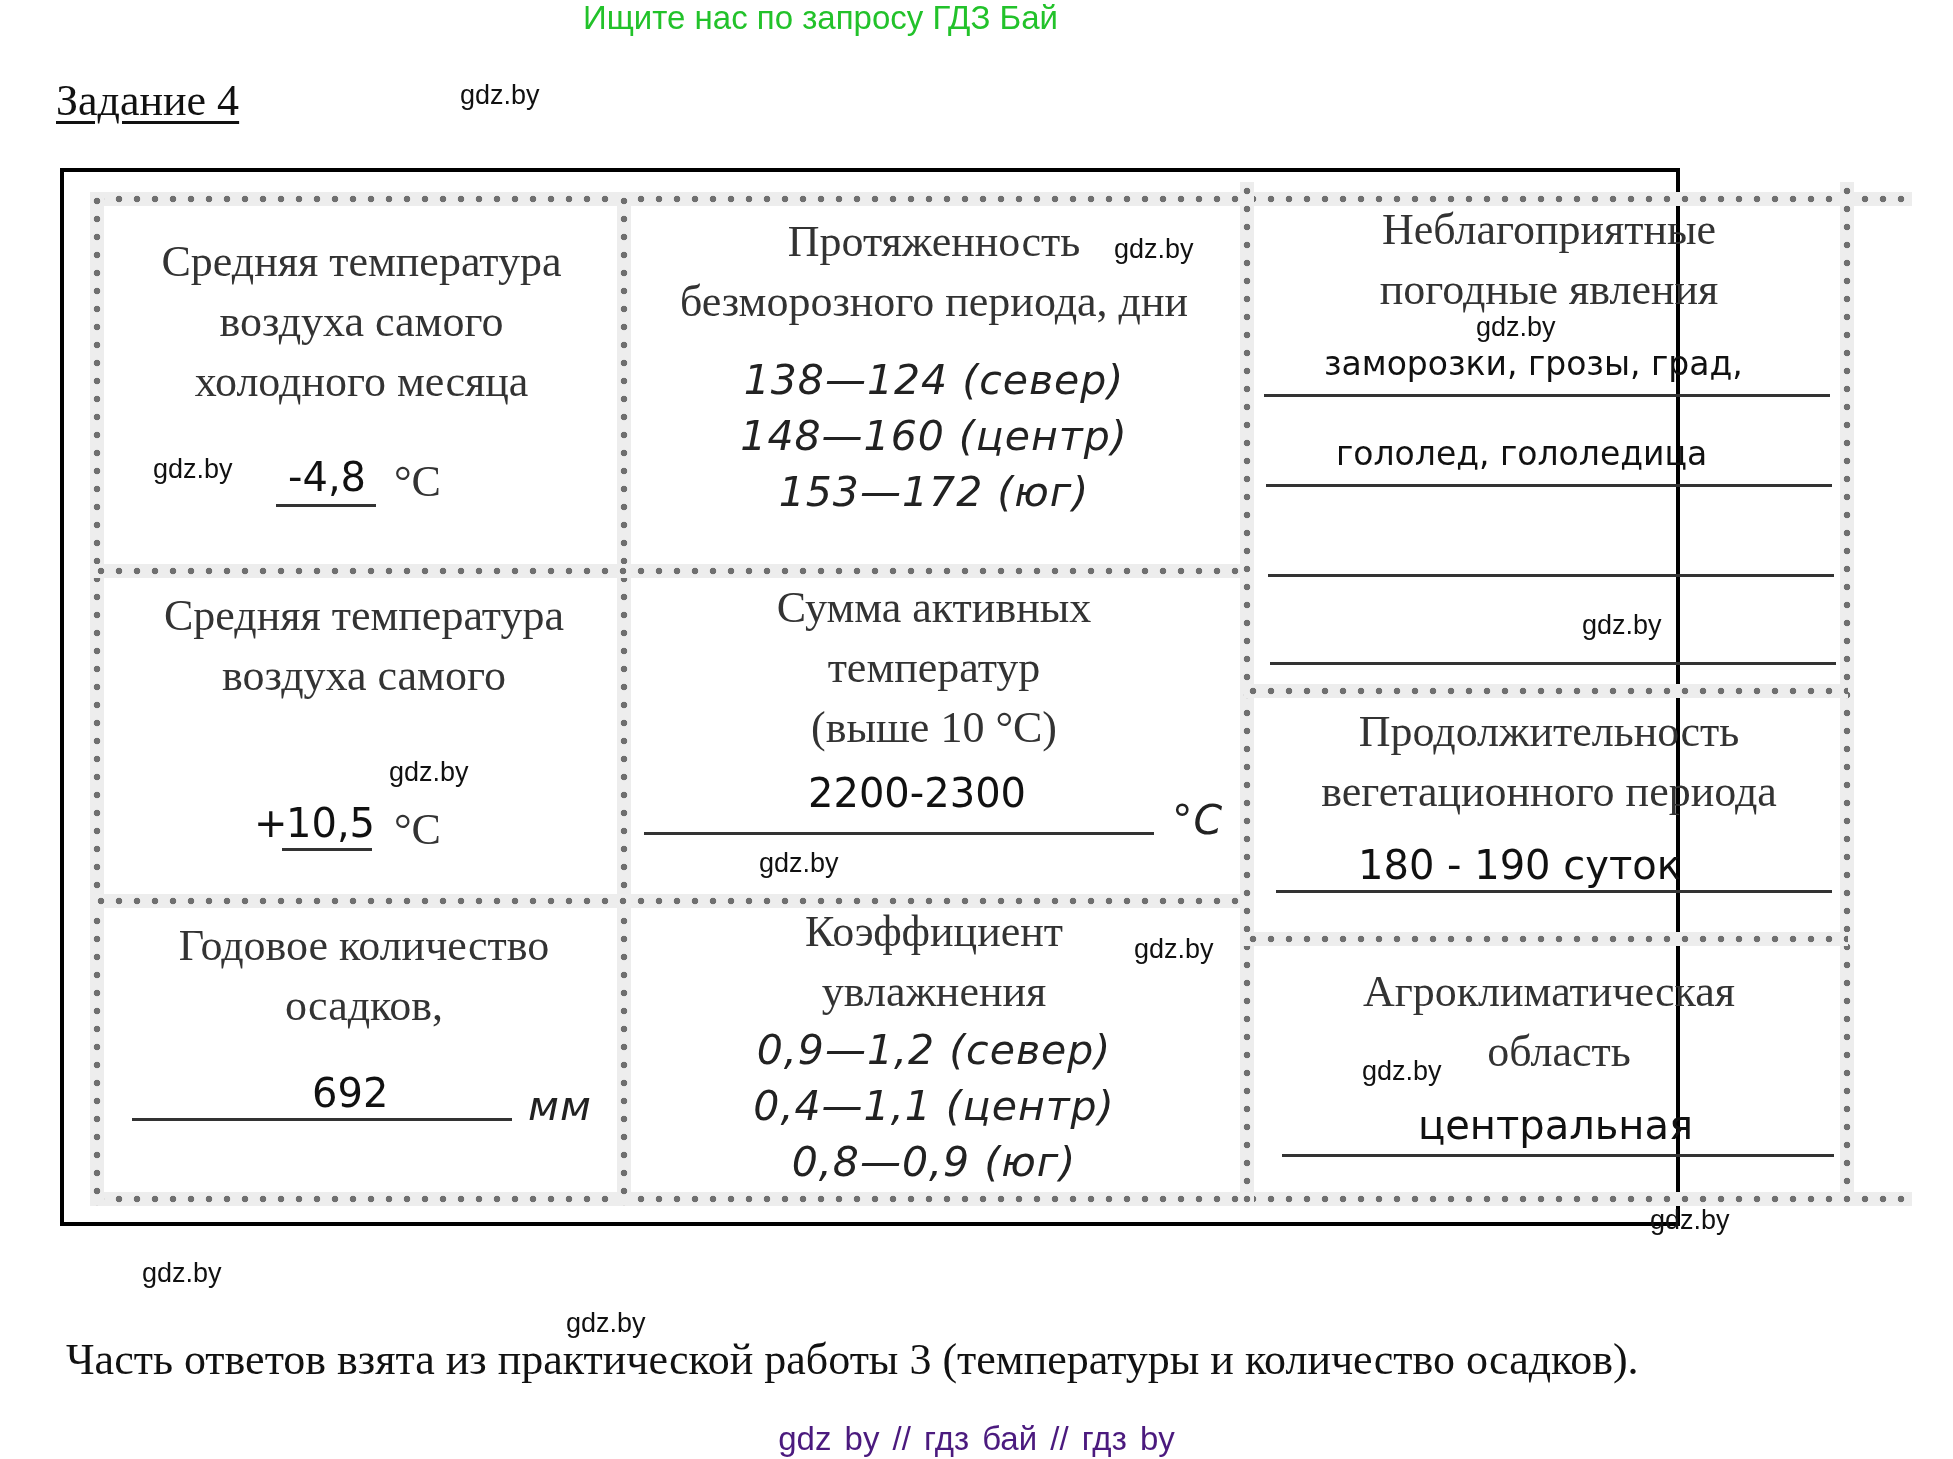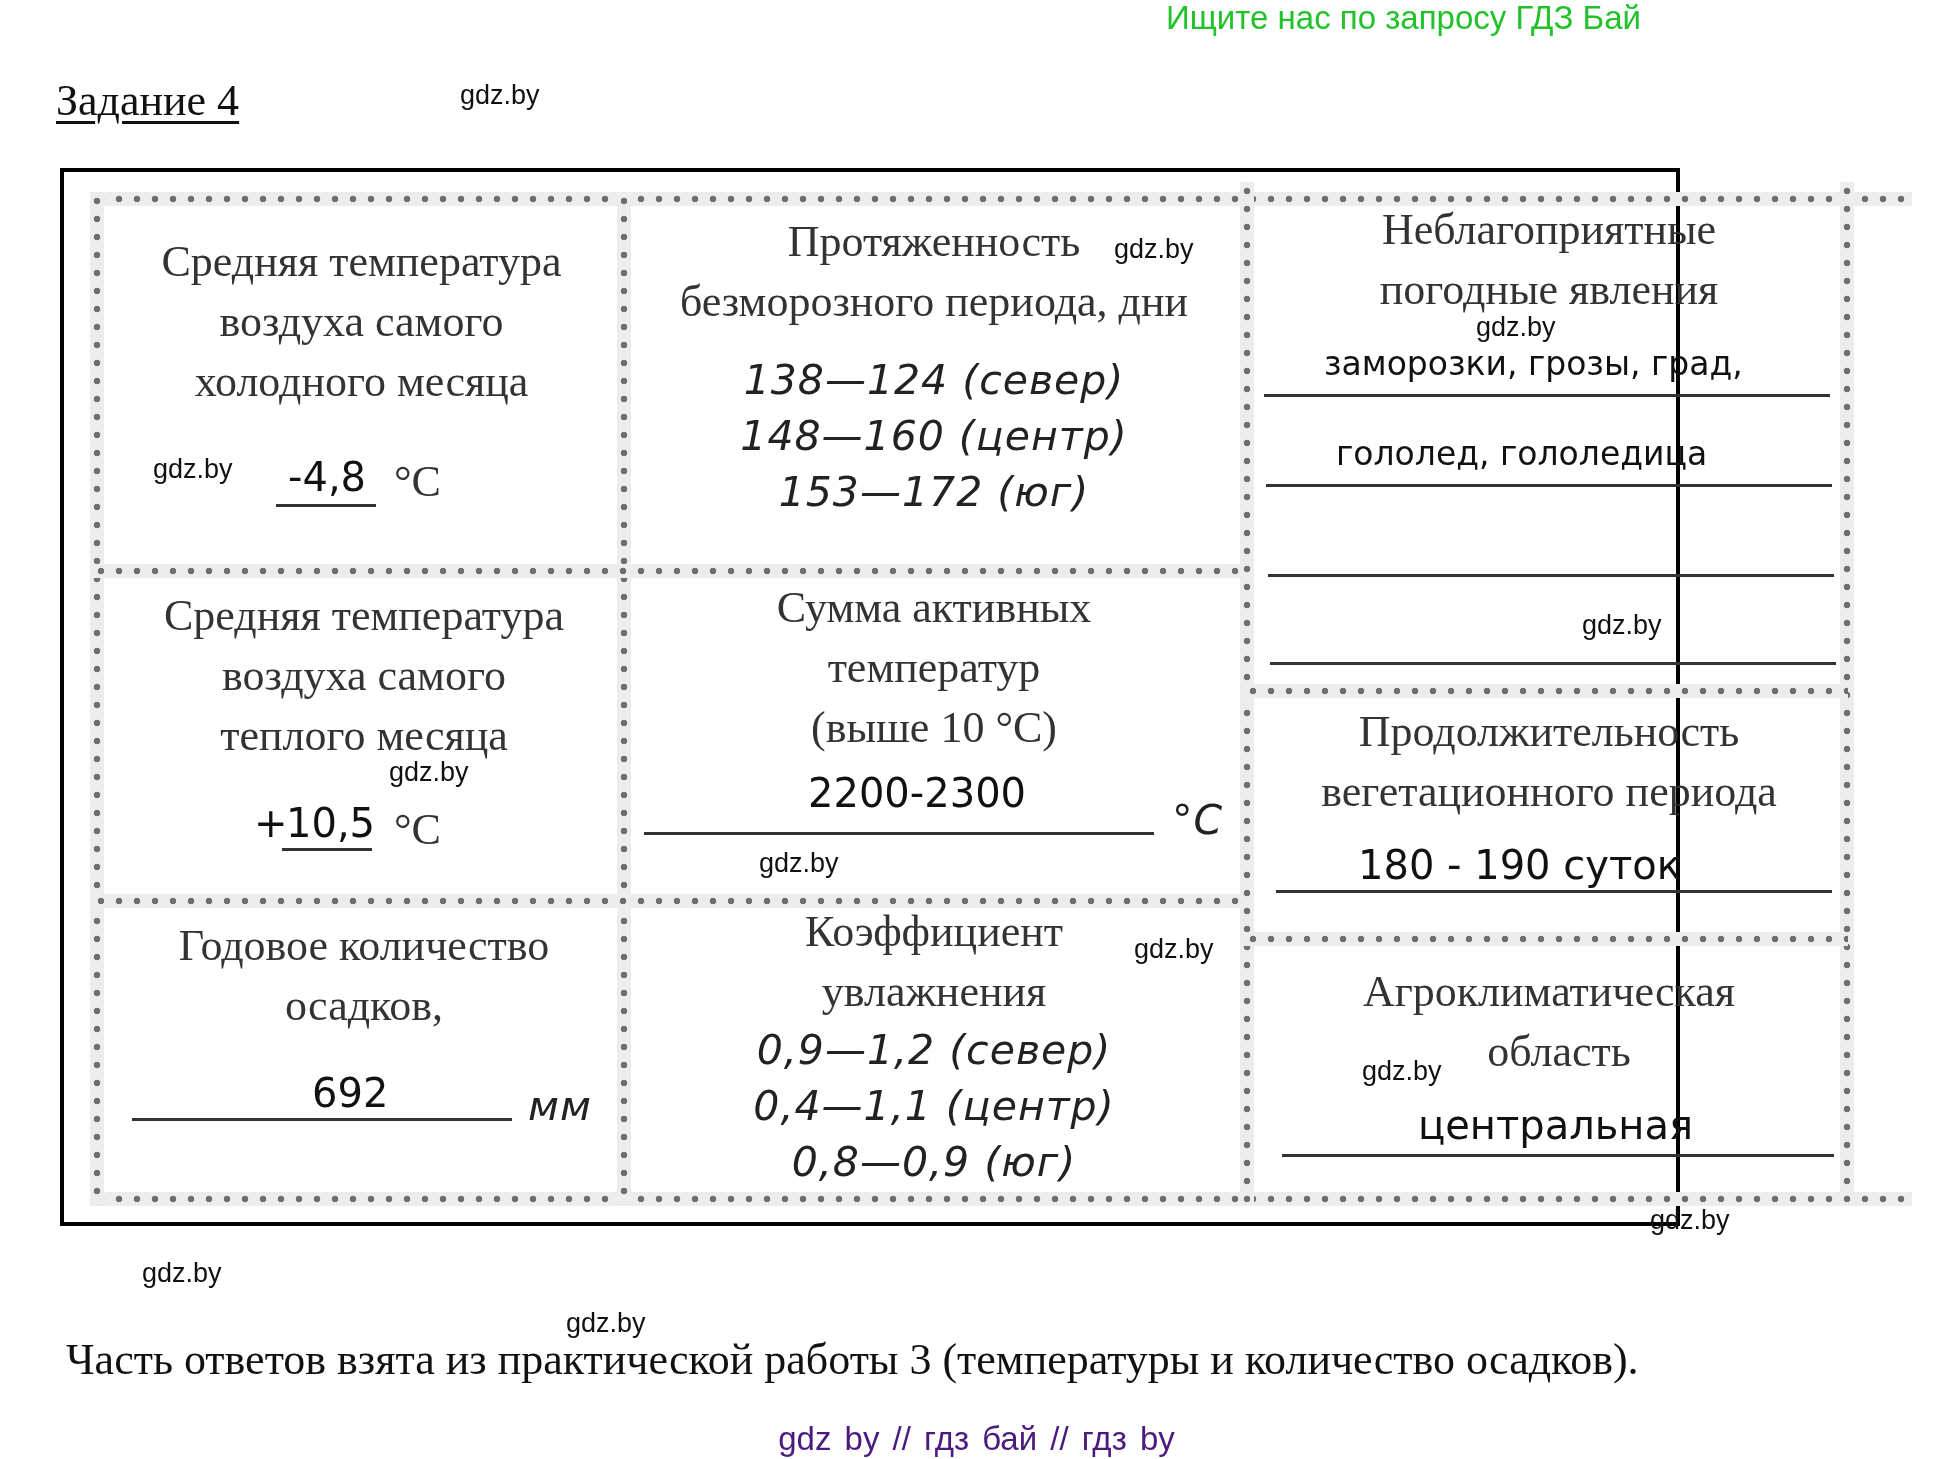--- a/index.html
+++ b/index.html
@@ -1,19 +1,19 @@
 <!DOCTYPE html>
 <html><head>
 <meta charset="utf-8">
 <style>
   html, body { margin: 0; padding: 0; background: #ffffff; }
   body { width: 1953px; height: 1459px; position: relative; overflow: hidden;
          font-family: "Liberation Serif", serif; color: #2b2b2b; }
 
-  .banner { position: absolute; top: 0; left: 0; width: 1641px; text-align: right;
+  .banner { position: absolute; top: 0; left: 0; width: 1641px; text-align: center;
             font-family: "Liberation Sans", sans-serif; font-size: 33px; line-height: 36px;
             color: #22c22a; }
   .task-title { position: absolute; left: 56px; top: 76px; font-size: 44px;
                 line-height: 50px; color: #111; text-decoration: underline;
                 text-decoration-thickness: 3px; text-underline-offset: 6px; }
 
   .wm { position: absolute; font-family: "Liberation Sans", sans-serif; font-size: 27px;
         line-height: 30px; color: #111; white-space: nowrap; }
 
   .frame { position: absolute; left: 60px; top: 168px; width: 1620px; height: 1058px;
@@ -95,21 +95,20 @@
   <div class="line" style="left:1200px; top:222px; width:566px;"></div>
   <div class="answer-sm abs" style="left:1272px; top:262px;">гололед, гололедица</div>
   <div class="line" style="left:1202px; top:312px; width:566px;"></div>
   <div class="line" style="left:1204px; top:402px; width:566px;"></div>
   <div class="wm" style="left:1518px; top:438px;">gdz.by</div>
   <div class="line" style="left:1206px; top:490px; width:566px;"></div>
 
   <div class="cell" style="left:40px; top:414px; width:520px;">
     <div class="label">Средняя температура</div>
     <div class="label">воздуха самого</div>
-    <div class="label">теплого месяца</div>
   </div>
   <div class="wm" style="left:325px; top:585px;">gdz.by</div>
   <div class="answer abs" style="left:190px; top:628px;">+</div>
   <div class="answer abs" style="left:222px; top:628px;">10,5</div>
   <div class="line" style="left:218px; top:676px; width:90px;"></div>
   <div class="unit" style="left:330px; top:632px;">°C</div>
 
   <div class="cell" style="left:570px; top:406px; width:600px;">
     <div class="label">Сумма активных</div>
     <div class="label">температур</div>

